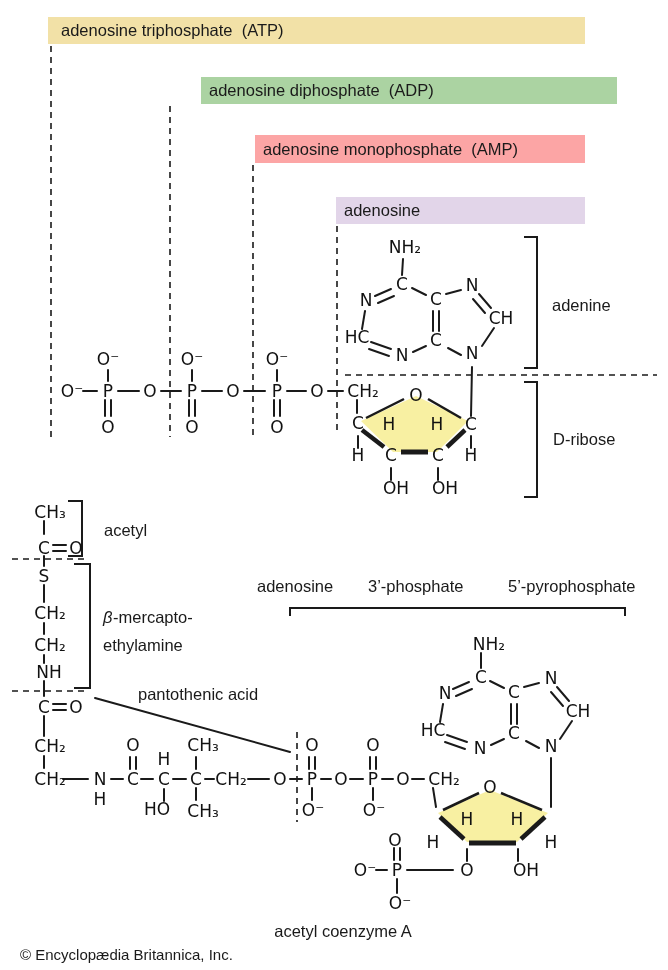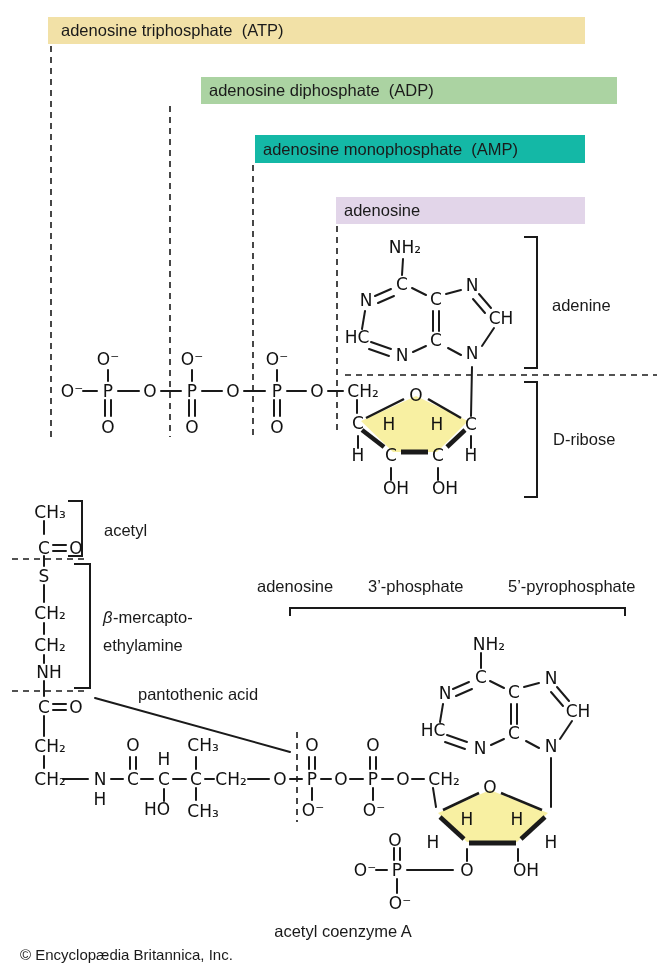--- a/index.html
+++ b/index.html
@@ -20,21 +20,21 @@
   .bk{fill:none;stroke:#1a1a1a;stroke-width:2;}
   .credit{position:absolute;left:20px;top:946px;font-size:15px;color:#1a1a1a;}
 </style>
 </head>
 <body>
 
 <div class="canvas">
 
   <div class="bar bar1" style="background-color: rgb(242, 225, 167);">adenosine triphosphate &nbsp;(ATP)</div>
   <div class="bar bar2" style="background-color: rgb(171, 211, 162);">adenosine diphosphate &nbsp;(ADP)</div>
-  <div class="bar bar3" style="background-color: #14b8a6;">adenosine monophosphate &nbsp;(AMP)</div>
+  <div class="bar bar3" style="background-color: #fca5a5;">adenosine monophosphate &nbsp;(AMP)</div>
   <div class="bar bar4" style="background-color: rgb(226, 213, 233);">adenosine</div>
 
   <svg class="overlay" width="668" height="970">
 
     <g class="dash">
       <line x1="51" y1="46" x2="51" y2="437"></line>
       <line x1="170" y1="106" x2="170" y2="437"></line>
       <line x1="253" y1="165" x2="253" y2="437"></line>
       <line x1="337" y1="226" x2="337" y2="430"></line>
       <line x1="345" y1="375" x2="657" y2="375"></line>

